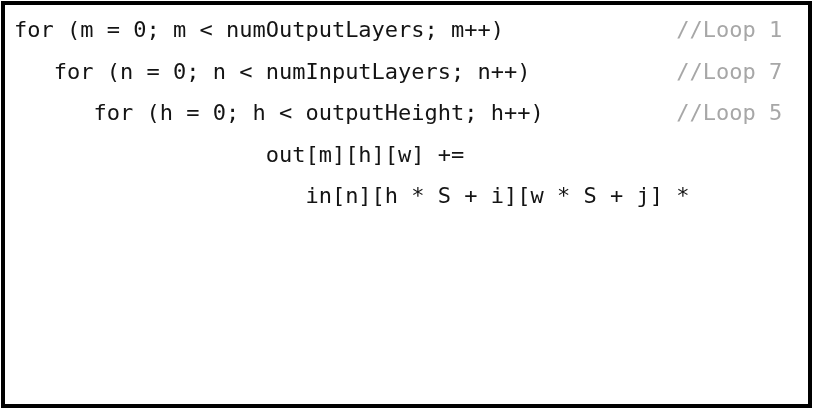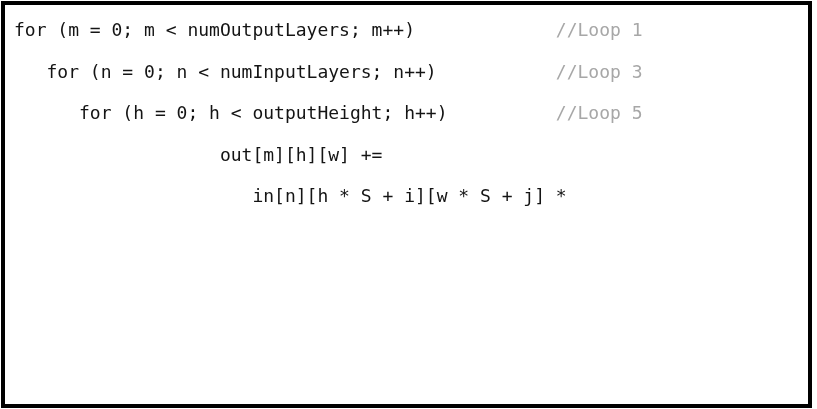--- a/index.html
+++ b/index.html
@@ -14,36 +14,36 @@
     box-sizing: border-box;
     position: absolute;
     left: 1px;
     top: 1px;
     width: 811px;
     height: 407px;
     border: 4px solid var(--border, #000000);
     background: var(--background, #ffffff);
     padding: 4px 0 0 9px;
     font-family: "DejaVu Sans Mono", "Liberation Mono", monospace;
-    font-size: 18px;
+    font-size: 22px;
     line-height: 41.6px;
   }
   .line {
     white-space: pre;
     height: 41.6px;
   }
   .code {
     color: var(--code_text, #141414);
   }
   .comment {
     color: var(--comment_text, #a7a7a7);
   }
 </style>
 </head>
 <body>
 
 <div class="code-box">
   <div class="line"><span class="code">for (m = 0; m &lt; numOutputLayers; m++)             </span><span class="comment">//Loop 1</span></div>
-  <div class="line"><span class="code">   for (n = 0; n &lt; numInputLayers; n++)           </span><span class="comment">//Loop 3</span></div>
+  <div class="line"><span class="code">   for (n = 0; n &lt; numInputLayers; n++)           </span><span class="comment">//Loop 7</span></div>
   <div class="line"><span class="code">      for (h = 0; h &lt; outputHeight; h++)          </span><span class="comment">//Loop 5</span></div>
   <div class="line"><span class="code">                   out[m][h][w] +=</span><span class="comment"></span></div>
   <div class="line"><span class="code">                      in[n][h * S + i][w * S + j] *</span><span class="comment"></span></div>
 </div>
 
 </body></html>

